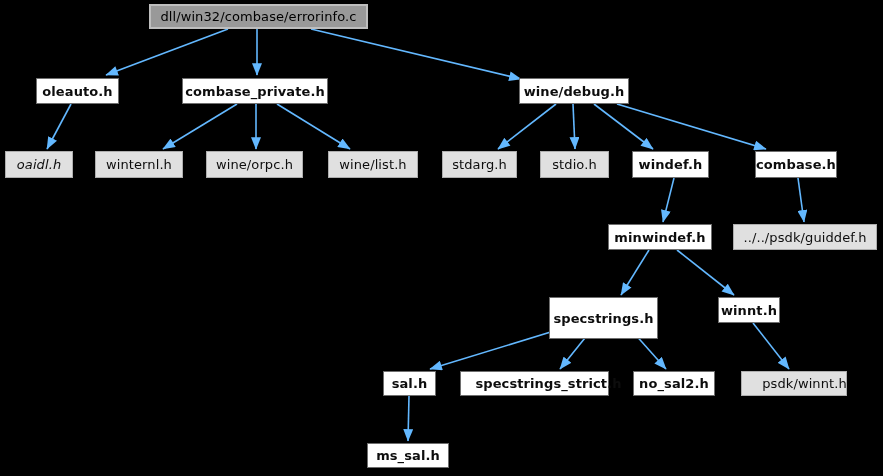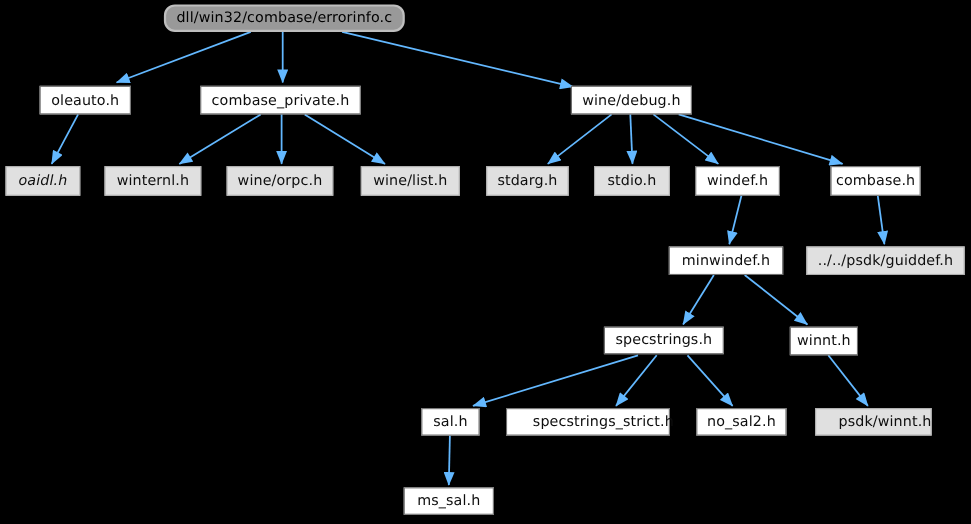--- a/index.html
+++ b/index.html
@@ -39,20 +39,21 @@
   }
   .node.current {
     background: var(--root-fill);
     border: 2px solid var(--root-border);
     color: #000000;
   }
   .node.linked {
     background: var(--linked-fill);
     border: 1.5px solid var(--linked-border);
     cursor: pointer;
+    font-weight: bold;
   }
   .node.external {
     background: var(--external-fill);
     border: 1.5px solid var(--external-border);
   }
 </style>
 </head>
 <body>
 
 <div class="stage">
@@ -78,39 +79,39 @@
     <line class="edge" x1="798" y1="178" x2="804" y2="222" marker-end="url(#arrow)"></line>
     <line class="edge" x1="649" y1="250" x2="621" y2="295" marker-end="url(#arrow)"></line>
     <line class="edge" x1="677" y1="250" x2="734" y2="295" marker-end="url(#arrow)"></line>
     <line class="edge" x1="580" y1="323" x2="430" y2="369" marker-end="url(#arrow)"></line>
     <line class="edge" x1="597" y1="323" x2="560" y2="369" marker-end="url(#arrow)"></line>
     <line class="edge" x1="625" y1="323" x2="666" y2="369" marker-end="url(#arrow)"></line>
     <line class="edge" x1="753" y1="323" x2="789" y2="369" marker-end="url(#arrow)"></line>
     <line class="edge" x1="409" y1="396" x2="408" y2="441" marker-end="url(#arrow)"></line>
   </svg>
 
-  <div class="node current" style="left:149px; top:4px;   width:219px; height:25px;border-radius:10px;">dll/win32/combase/errorinfo.c</div>
+  <div class="node current" style="left:149px; top:4px;   width:219px; height:25px;">dll/win32/combase/errorinfo.c</div>
 
   <div class="node linked" style="left:36px;  top:78px;  width:83px;  height:26px;">oleauto.h</div>
   <div class="node linked" style="left:182px; top:78px;  width:146px; height:26px;">combase_private.h</div>
   <div class="node linked" style="left:519px; top:78px;  width:110px; height:26px;">wine/debug.h</div>
 
   <div class="node external" style="left:5px;   top:151px; width:68px;  height:27px;font-style:italic;">oaidl.h</div>
   <div class="node external" style="left:95px;  top:151px; width:88px;  height:27px;">winternl.h</div>
   <div class="node external" style="left:206px; top:151px; width:97px;  height:27px;">wine/orpc.h</div>
   <div class="node external" style="left:328px; top:151px; width:90px;  height:27px;">wine/list.h</div>
   <div class="node external" style="left:442px; top:151px; width:75px;  height:27px;">stdarg.h</div>
   <div class="node external" style="left:540px; top:151px; width:69px;  height:27px;">stdio.h</div>
   <div class="node linked" style="left:632px; top:151px; width:77px;  height:27px;">windef.h</div>
   <div class="node linked" style="left:755px; top:151px; width:82px;  height:27px;">combase.h</div>
 
   <div class="node external" style="left:733px; top:224px; width:144px; height:26px;">../../psdk/guiddef.h</div>
   <div class="node linked" style="left:608px; top:224px; width:104px; height:26px;">minwindef.h</div>
 
-  <div class="node linked" style="left:549px; top:297px; width:109px; height:25px;">specstrings.h</div>
+  <div class="node linked" style="left:549px; top:297px; width:109px; height:42px;">specstrings.h</div>
   <div class="node linked" style="left:718px; top:297px; width:62px;  height:26px;">winnt.h</div>
 
   <div class="node linked" style="left:383px; top:371px; width:53px;  height:25px;">sal.h</div>
   <div class="node linked" style="left:460px; top:371px; width:149px; height:25px;padding-left:28px;">specstrings_strict.h</div>
   <div class="node linked" style="left:633px; top:371px; width:82px;  height:25px;">no_sal2.h</div>
   <div class="node external" style="left:741px; top:371px; width:106px; height:25px;padding-left:21px;">psdk/winnt.h</div>
 
   <div class="node linked" style="left:367px; top:443px; width:82px;  height:25px;">ms_sal.h</div>
 
 </div>

